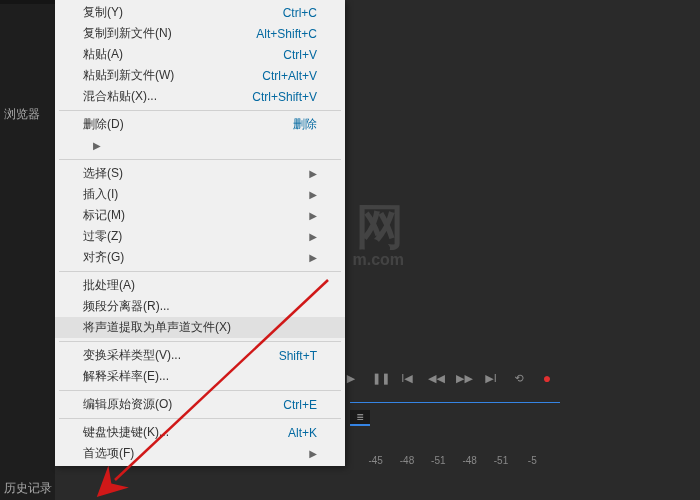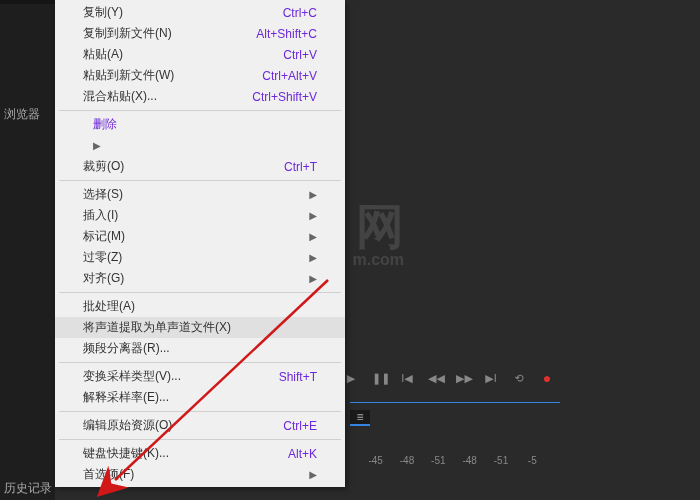--- a/index.html
+++ b/index.html
@@ -43,21 +43,21 @@
       align-items: center;
       padding: 3px 28px 3px 28px;
       height: 21px;
       cursor: default;
     }
     .menu-item.highlighted {
       background: #e0e0e0;
     }
     .menu-item .label { flex: 1; }
     .menu-item .shortcut {
-      color: #6d28d9;
+      color: #0369a1;
       margin-left: 10px;
     }
     .menu-item .arrow {
       color: #666;
       font-size: 10px;
       margin-left: 10px;
     }
     .separator {
       height: 1px;
       background: #d0d0d0;
@@ -190,29 +190,26 @@
     <div class="menu-item">
       <span class="label">粘贴到新文件(W)</span>
       <span class="shortcut">Ctrl+Alt+V</span>
     </div>
     <div class="menu-item">
       <span class="label">混合粘贴(X)...</span>
       <span class="shortcut">Ctrl+Shift+V</span>
     </div>
     <div class="separator"></div>
     <div class="menu-item">
+      <span class="label">删除(D)</span>
       <span class="shortcut">删除</span>
     </div>
     <div class="menu-item">
       <span class="arrow">▶</span>
     </div>
-    <div class="menu-item">
-      <span class="label">裁剪(O)</span>
-      <span class="shortcut">Ctrl+T</span>
-    </div>
     <div class="separator"></div>
     <div class="menu-item">
       <span class="label">选择(S)</span>
       <span class="arrow">▶</span>
     </div>
     <div class="menu-item">
       <span class="label">插入(I)</span>
       <span class="arrow">▶</span>
     </div>
     <div class="menu-item">
@@ -223,26 +220,26 @@
       <span class="label">过零(Z)</span>
       <span class="arrow">▶</span>
     </div>
     <div class="menu-item">
       <span class="label">对齐(G)</span>
       <span class="arrow">▶</span>
     </div>
     <div class="separator"></div>
     <div class="menu-item">
       <span class="label">批处理(A)</span>
+    </div>
+    <div class="menu-item">
+      <span class="label">频段分离器(R)...</span>
     </div>
     <div class="menu-item highlighted">
       <span class="label">将声道提取为单声道文件(X)</span>
-    </div>
-    <div class="menu-item">
-      <span class="label">频段分离器(R)...</span>
     </div>
     <div class="separator"></div>
     <div class="menu-item">
       <span class="label">变换采样类型(V)...</span>
       <span class="shortcut">Shift+T</span>
     </div>
     <div class="menu-item">
       <span class="label">解释采样率(E)...</span>
     </div>
     <div class="separator"></div>

